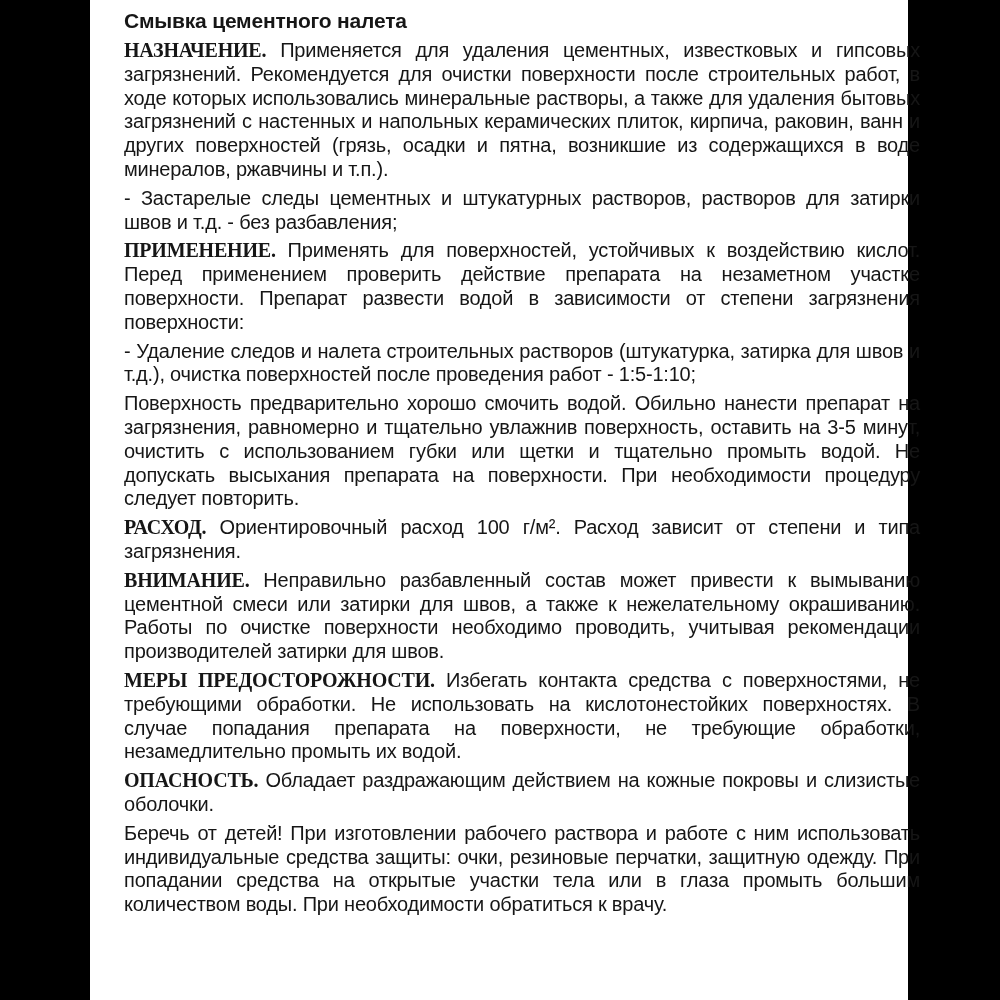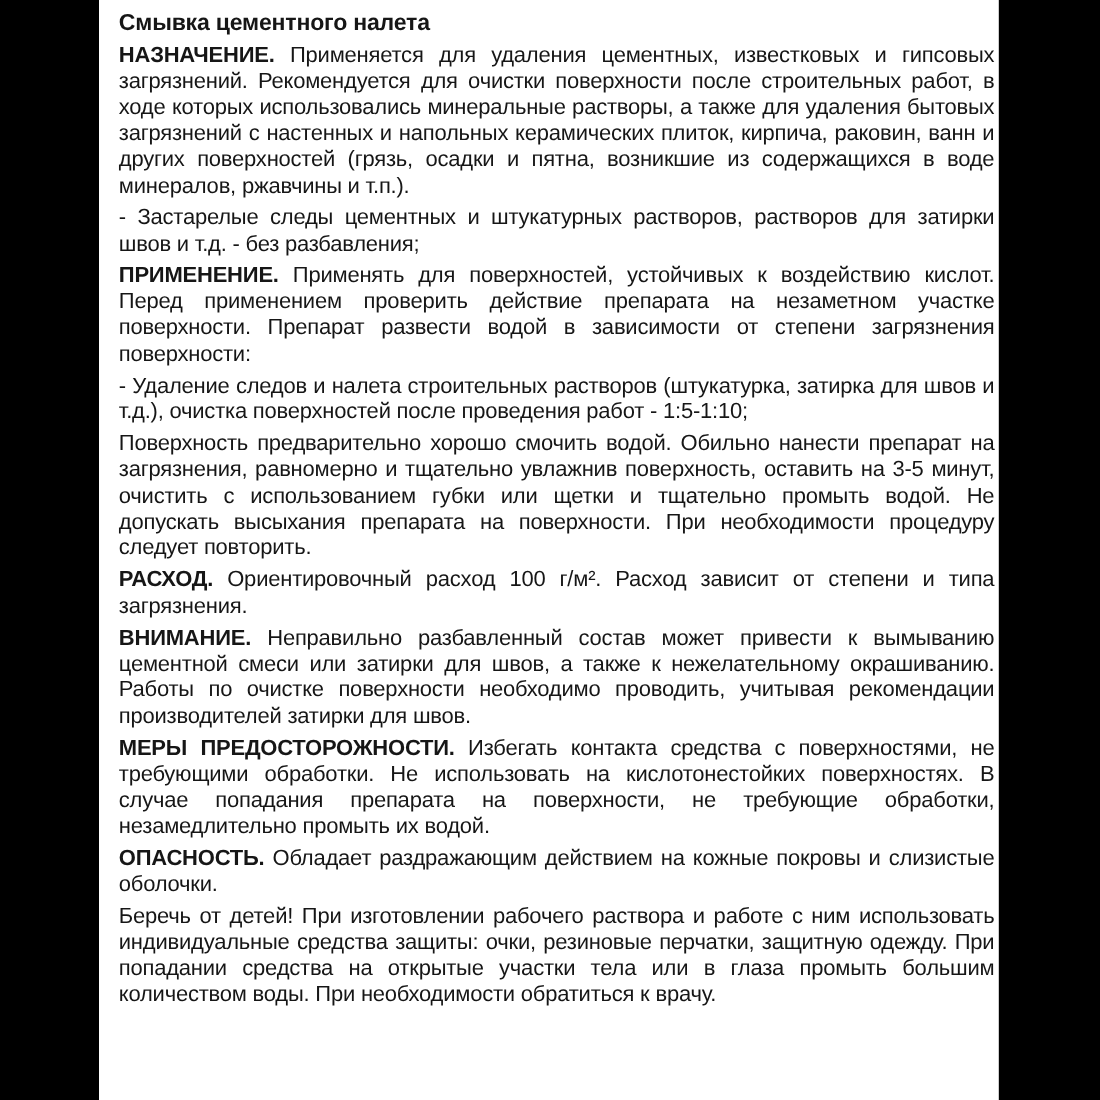--- a/index.html
+++ b/index.html
@@ -18,40 +18,41 @@
   .side-bar {
     position: absolute;
     top: 0;
     height: 1000px;
     background: #000000;
   }
   .side-bar.left  { left: 0;    width: 90px; }
   .side-bar.right { left: 908px; width: 92px; }
   .content {
     position: absolute;
-    left: 108px;
+    left: 124px;
     top: 8px;
     width: 796px;
   }
   .doc-title {
     font-size: 21px;
     font-weight: bold;
     margin: 0 0 4px 0;
     line-height: 26px;
     letter-spacing: -0.2px;
   }
   p.para {
     font-size: 20px;
     line-height: 23.8px;
     text-align: justify;
     margin: 5px 0 0 0;
     letter-spacing: -0.2px;
   }
   p.para b {
     font-weight: bold;
+    font-family: Liberation Serif, serif;
   }
 </style>
 </head>
 <body>
 
 <div class="side-bar left"></div>
 <div class="side-bar right"></div>
 
 <div class="content">
   <h1 class="doc-title">Смывка цементного налета</h1>

